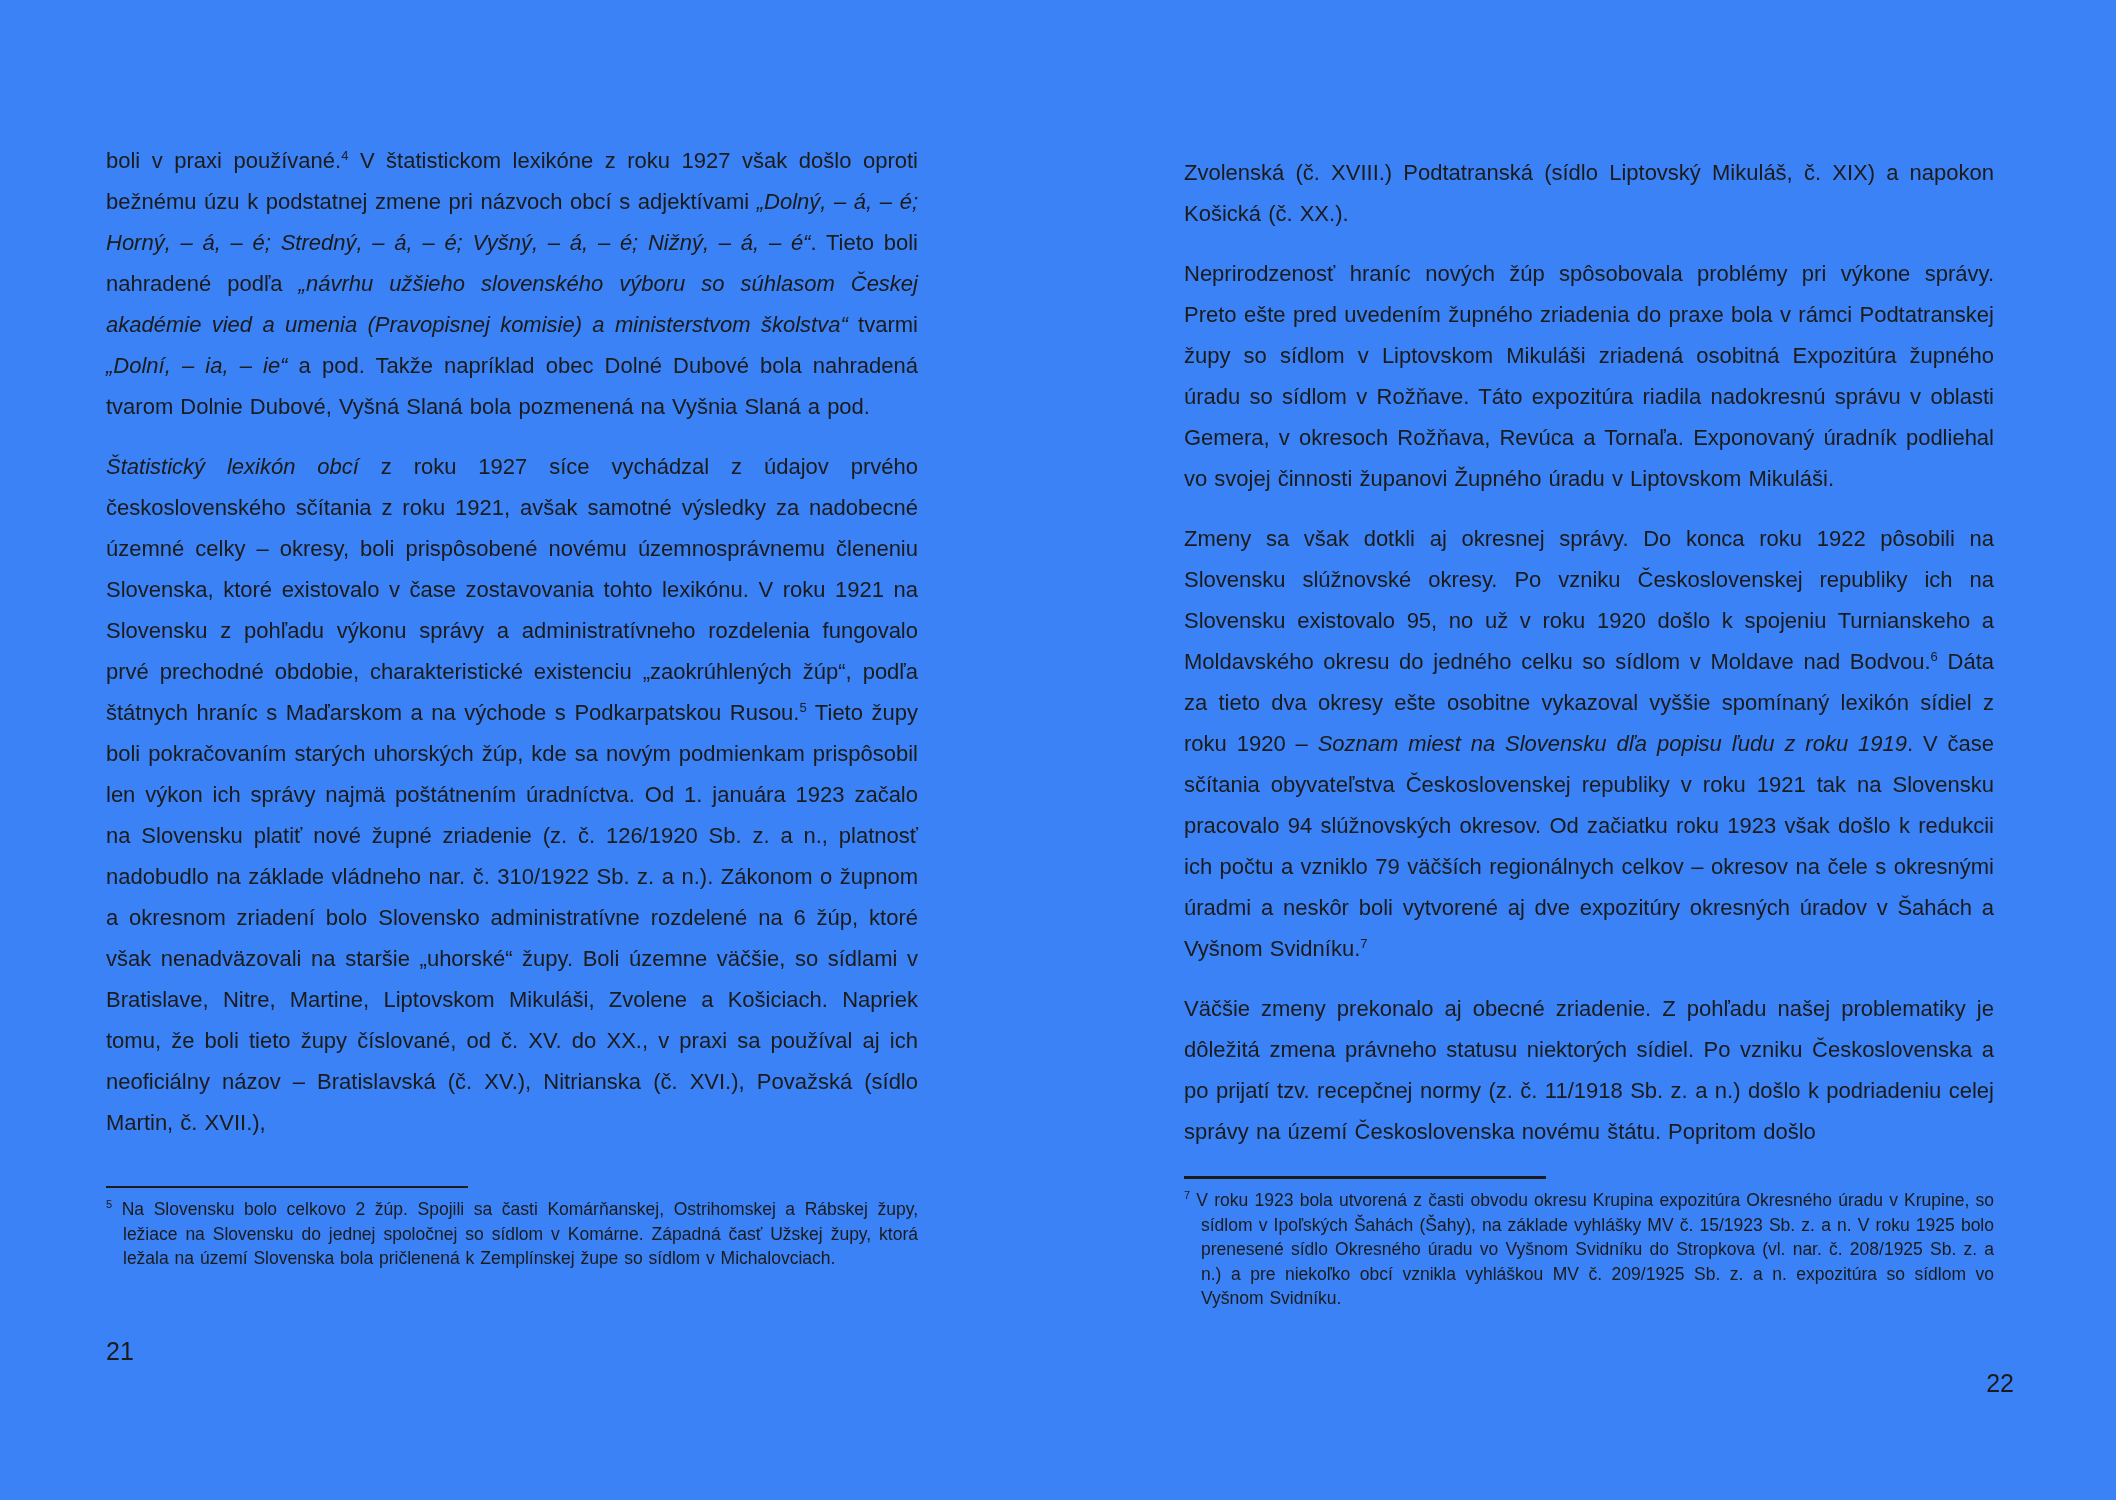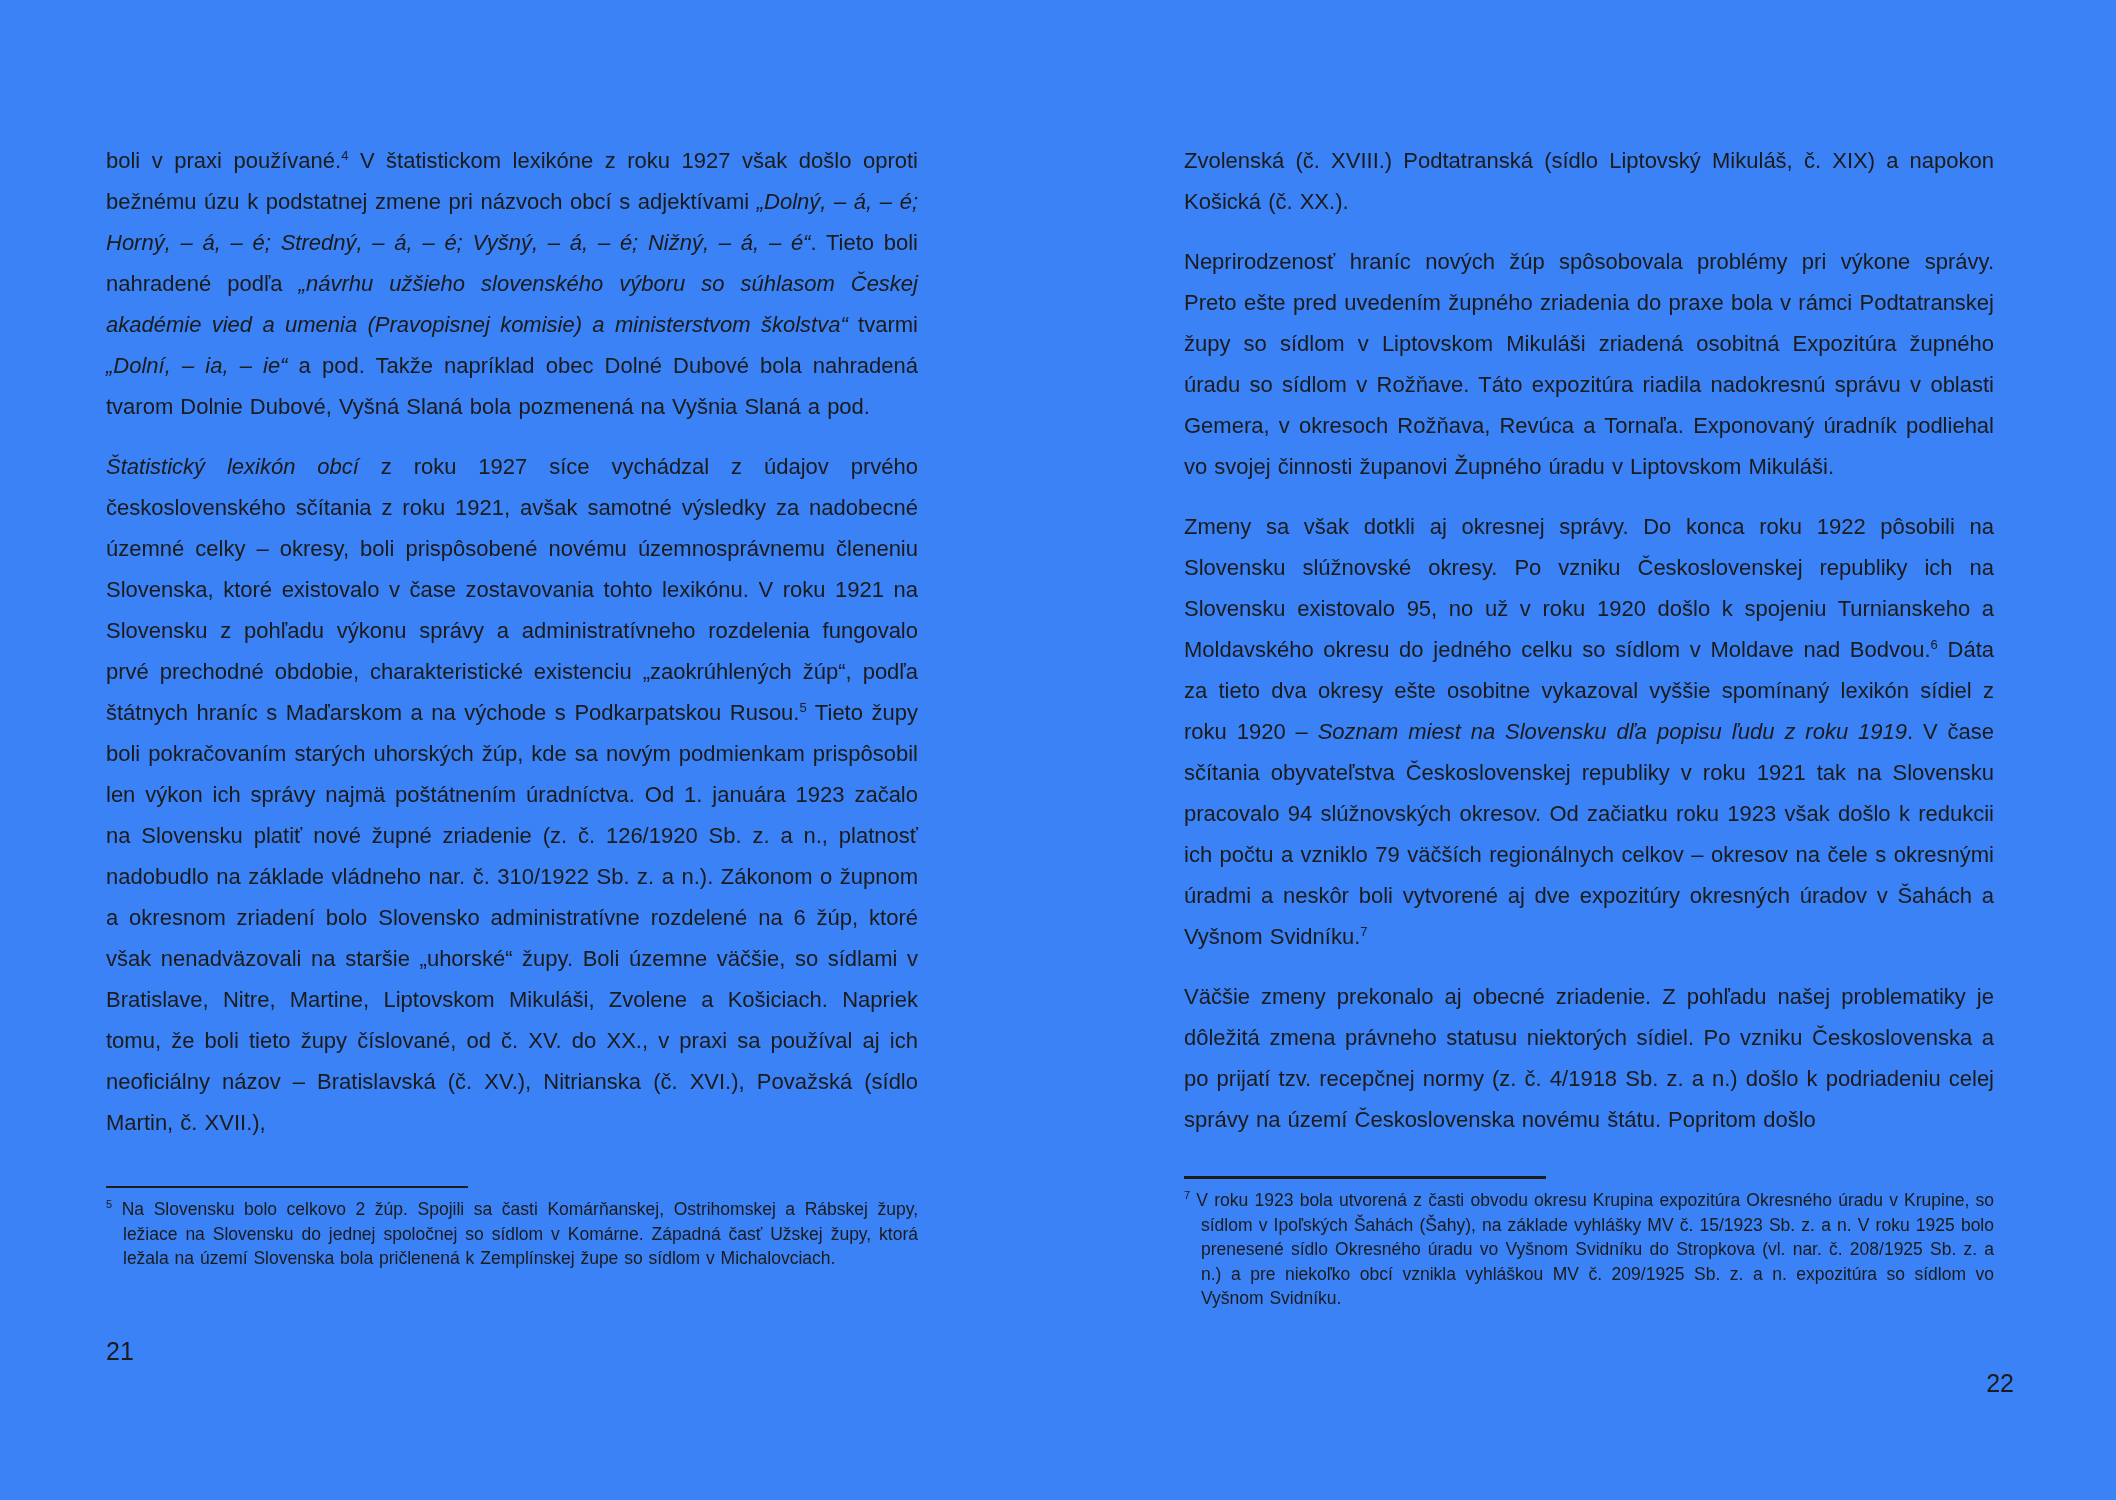--- a/index.html
+++ b/index.html
@@ -15,21 +15,21 @@
     font-family: "Liberation Sans", sans-serif;
     color: #1b1b1b;
     overflow: hidden;
   }
   .page { position: absolute; top: 0; height: 1500px; }
   .page-left  { left: 0;     width: 1058px; }
   .page-right { left: 1058px; width: 1058px; }
 
   .body-col { position: absolute; top: 140px; }
   .page-left  .body-col { left: 106px;  width: 812px; }
-  .page-right .body-col { left: 126px;  width: 810px; }
+  .page-right .body-col { left: 126px;  width: 810px; margin-top: 12px; }
 
   .para {
     margin: 0 0 19px 0;
     font-size: 22px;
     line-height: 41px;
     text-align: justify;
     word-spacing: 1px;
   }
   .para:last-child { margin-bottom: 0; }
   .it { font-style: italic; }
@@ -90,21 +90,21 @@
         </div>
     </div>
     <div class="pageno">21</div>
   </section>
 
   <section class="page page-right">
     <div class="body-col">
         <p class="para"><span>Zvolenská (č. XVIII.) Podtatranská (sídlo Liptovský Mikuláš, č. XIX) a napokon Košická (č. XX.).</span></p>
         <p class="para"><span>Neprirodzenosť hraníc nových žúp spôsobovala problémy pri výkone správy. Preto ešte pred uvedením župného zriadenia do praxe bola v rámci Podtatranskej župy so sídlom v Liptovskom Mikuláši zriadená osobitná Expozitúra župného úradu so sídlom v Rožňave. Táto expozitúra riadila nadokresnú správu v oblasti Gemera, v okresoch Rožňava, Revúca a Tornaľa. Exponovaný úradník podliehal vo svojej činnosti županovi Župného úradu v Liptovskom Mikuláši.</span></p>
         <p class="para"><span>Zmeny sa však dotkli aj okresnej správy. Do konca roku 1922 pôsobili na Slovensku slúžnovské okresy. Po vzniku Československej republiky ich na Slovensku existovalo 95, no už v roku 1920 došlo k spojeniu Turnianskeho a Moldavského okresu do jedného celku so sídlom v Moldave nad Bodvou.</span><sup class="ref">6</sup><span> Dáta za tieto dva okresy ešte osobitne vykazoval vyššie spomínaný lexikón sídiel z roku 1920 – </span><span class="it">Soznam miest na Slovensku dľa popisu ľudu z roku 1919</span><span>. V čase sčítania obyvateľstva Československej republiky v roku 1921 tak na Slovensku pracovalo 94 slúžnovských okresov. Od začiatku roku 1923 však došlo k redukcii ich počtu a vzniklo 79 väčších regionálnych celkov – okresov na čele s okresnými úradmi a neskôr boli vytvorené aj dve expozitúry okresných úradov v Šahách a Vyšnom Svidníku.</span><sup class="ref">7</sup></p>
-        <p class="para"><span>Väčšie zmeny prekonalo aj obecné zriadenie. Z pohľadu našej problematiky je dôležitá zmena právneho statusu niektorých sídiel. Po vzniku Československa a po prijatí tzv. recepčnej normy (z. č. 4/1918 Sb. z. a n.) došlo k podriadeniu celej správy na území Československa novému štátu. Popritom došlo</span></p>
+        <p class="para"><span>Väčšie zmeny prekonalo aj obecné zriadenie. Z pohľadu našej problematiky je dôležitá zmena právneho statusu niektorých sídiel. Po vzniku Československa a po prijatí tzv. recepčnej normy (z. č. 11/1918 Sb. z. a n.) došlo k podriadeniu celej správy na území Československa novému štátu. Popritom došlo</span></p>
       </div>
     <div class="footnote-area">
       <hr class="fn-sep">
       <div class="footnotes">
           <div class="footnote"><sup class="fn-marker">7</sup><span> V roku 1923 bola utvorená z časti obvodu okresu Krupina expozitúra Okresného úradu v Krupine, so sídlom v Ipoľských Šahách (Šahy), na základe vyhlášky MV č. 15/1923 Sb. z. a n.  V roku 1925 bolo prenesené sídlo Okresného úradu vo Vyšnom Svidníku do Stropkova (vl. nar. č. 208/1925 Sb. z. a n.) a pre niekoľko obcí vznikla vyhláškou MV č. 209/1925 Sb. z. a n.  expozitúra so sídlom vo Vyšnom Svidníku.</span></div>
         </div>
     </div>
     <div class="pageno">22</div>
   </section>
 

